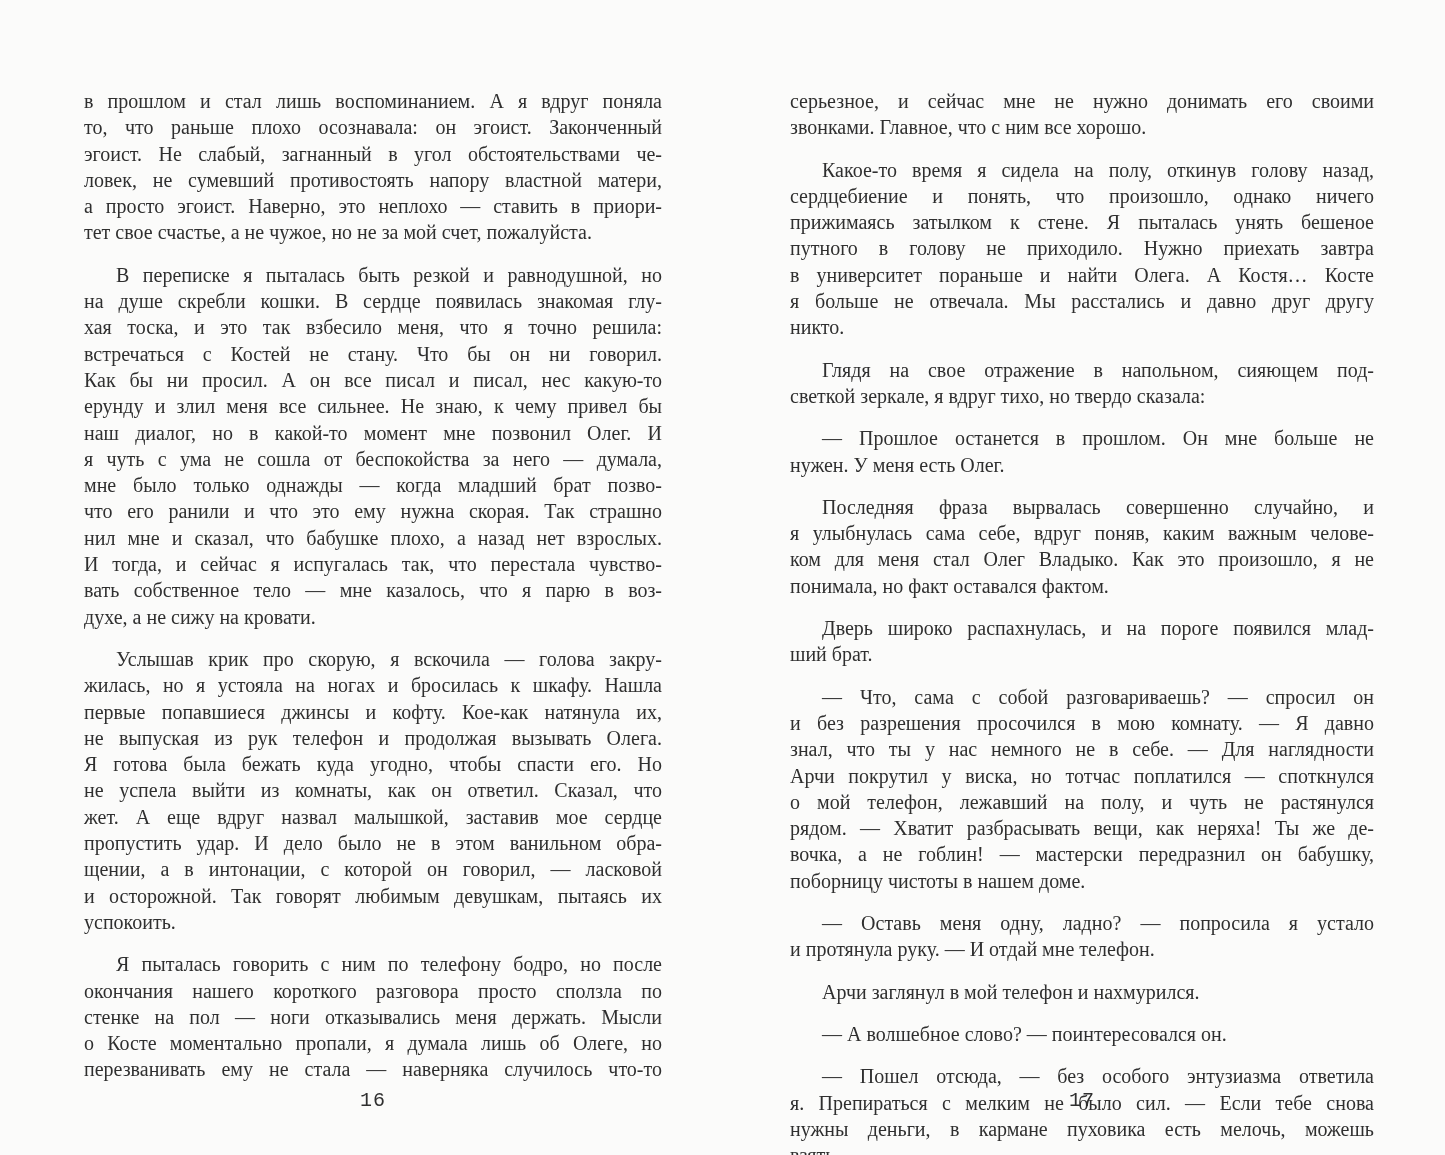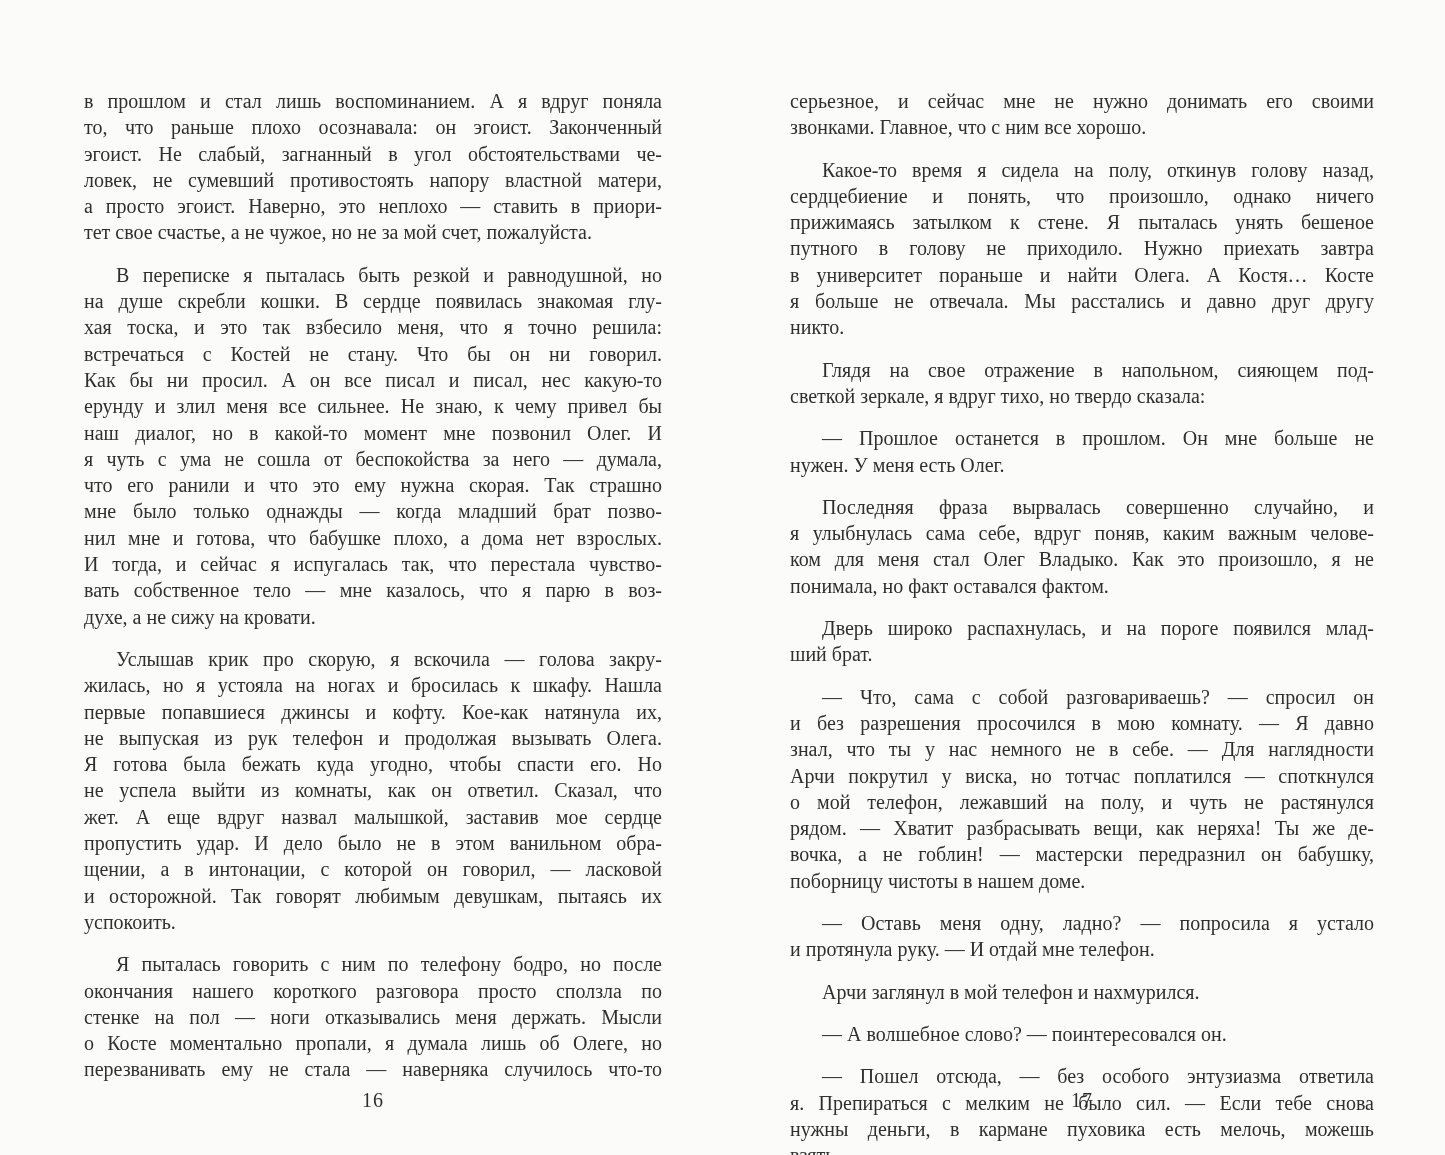--- a/index.html
+++ b/index.html
@@ -49,20 +49,21 @@
   }
   .page-number {
     position: absolute;
     top: 1089px;
     left: 0;
     right: 0;
     text-align: center;
     font-size: 20px;
     letter-spacing: 1px;
     color: #2f2f2f;
+    font-family: Liberation Mono, monospace;
   }
 </style>
 </head>
 <body style="background: rgb(251, 251, 250); color: rgb(47, 47, 47);">
 
 <div class="spread">
 
   <section class="page page--left">
     <div class="page-body" id="body-left">
         <div class="para">
@@ -75,23 +76,23 @@
         </div>
         <div class="para">
           <div class="line indent">В переписке я пыталась быть резкой и равнодушной, но</div>
           <div class="line">на душе скребли кошки. В сердце появилась знакомая глу-</div>
           <div class="line">хая тоска, и это так взбесило меня, что я точно решила:</div>
           <div class="line">встречаться с Костей не стану. Что бы он ни говорил.</div>
           <div class="line">Как бы ни просил. А он все писал и писал, нес какую-то</div>
           <div class="line">ерунду и злил меня все сильнее. Не знаю, к чему привел бы</div>
           <div class="line">наш диалог, но в какой-то момент мне позвонил Олег. И</div>
           <div class="line">я чуть с ума не сошла от беспокойства за него — думала,</div>
+          <div class="line">мне было только однажды — когда младший брат позво-</div>
           <div class="line">что его ранили и что это ему нужна скорая. Так страшно</div>
-          <div class="line">мне было только однажды — когда младший брат позво-</div>
-          <div class="line">нил мне и готова, что бабушке плохо, а дома нет взрослых.</div>
+          <div class="line">нил мне и сказал, что бабушке плохо, а назад нет взрослых.</div>
           <div class="line">И тогда, и сейчас я испугалась так, что перестала чувство-</div>
           <div class="line">вать собственное тело — мне казалось, что я парю в воз-</div>
           <div class="line lastline">духе, а не сижу на кровати.</div>
         </div>
         <div class="para">
           <div class="line indent">Услышав крик про скорую, я вскочила — голова закру-</div>
           <div class="line">жилась, но я устояла на ногах и бросилась к шкафу. Нашла</div>
           <div class="line">первые попавшиеся джинсы и кофту. Кое-как натянула их,</div>
           <div class="line">не выпуская из рук телефон и продолжая вызывать Олега.</div>
           <div class="line">Я готова была бежать куда угодно, чтобы спасти его. Но</div>

